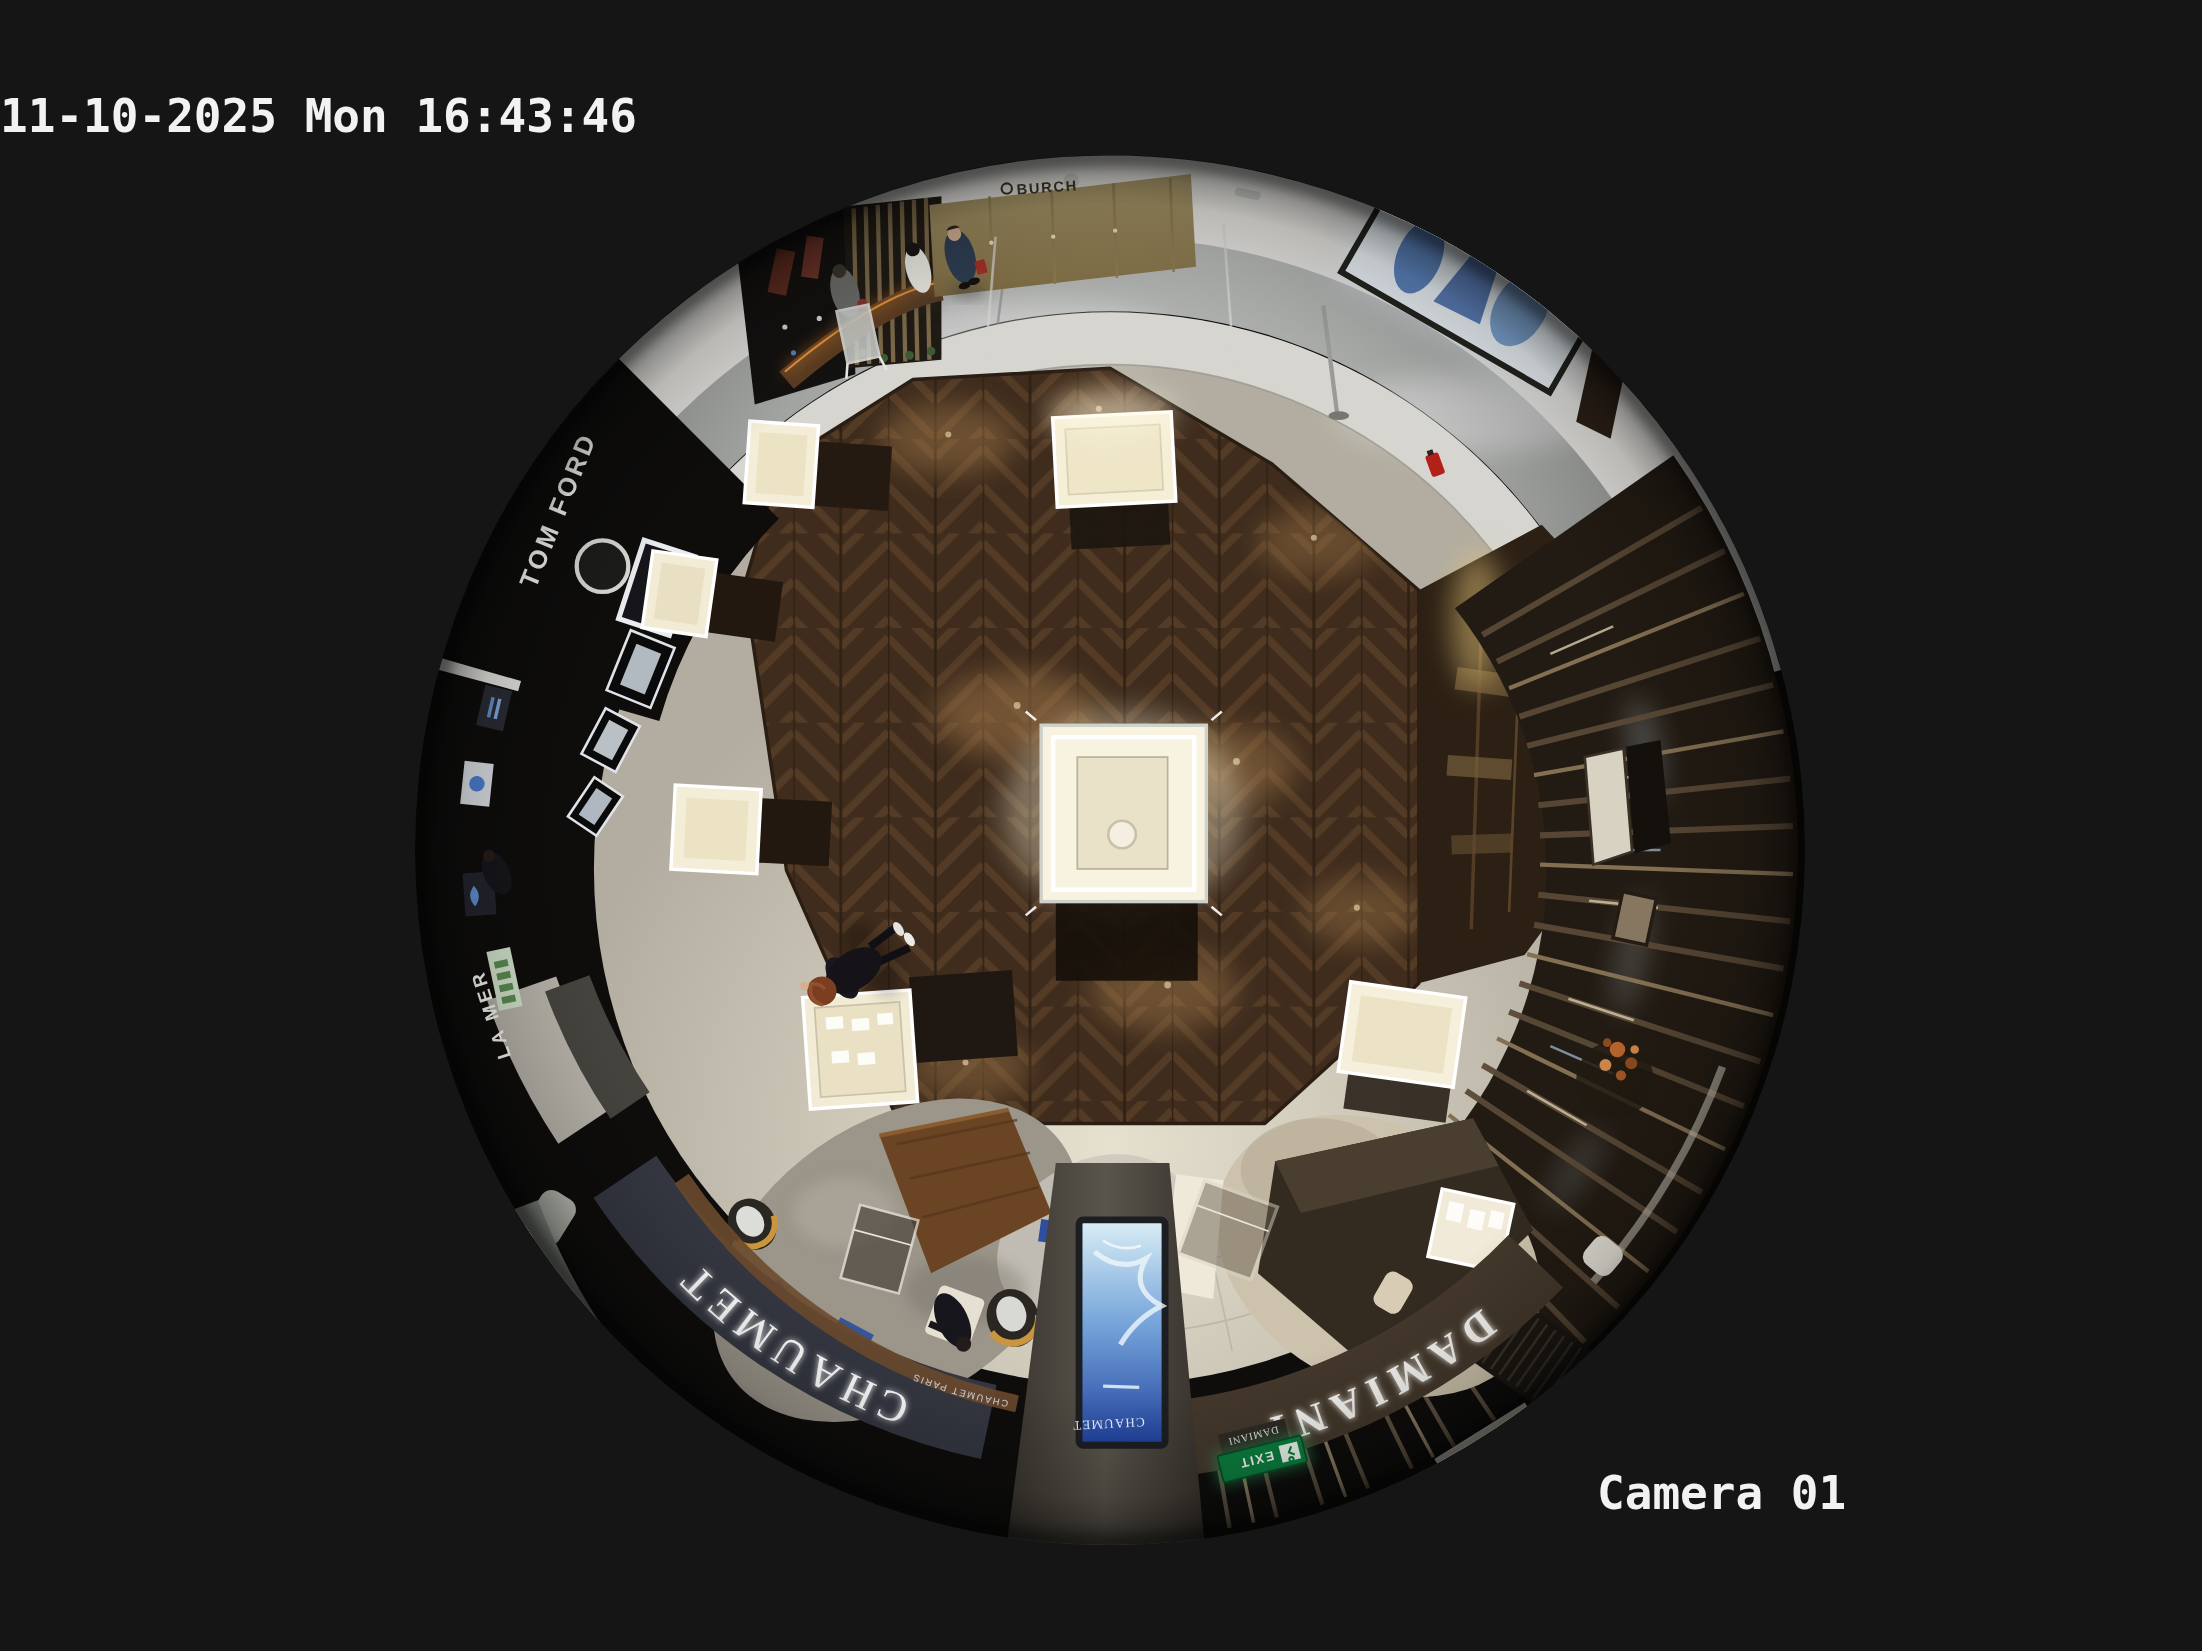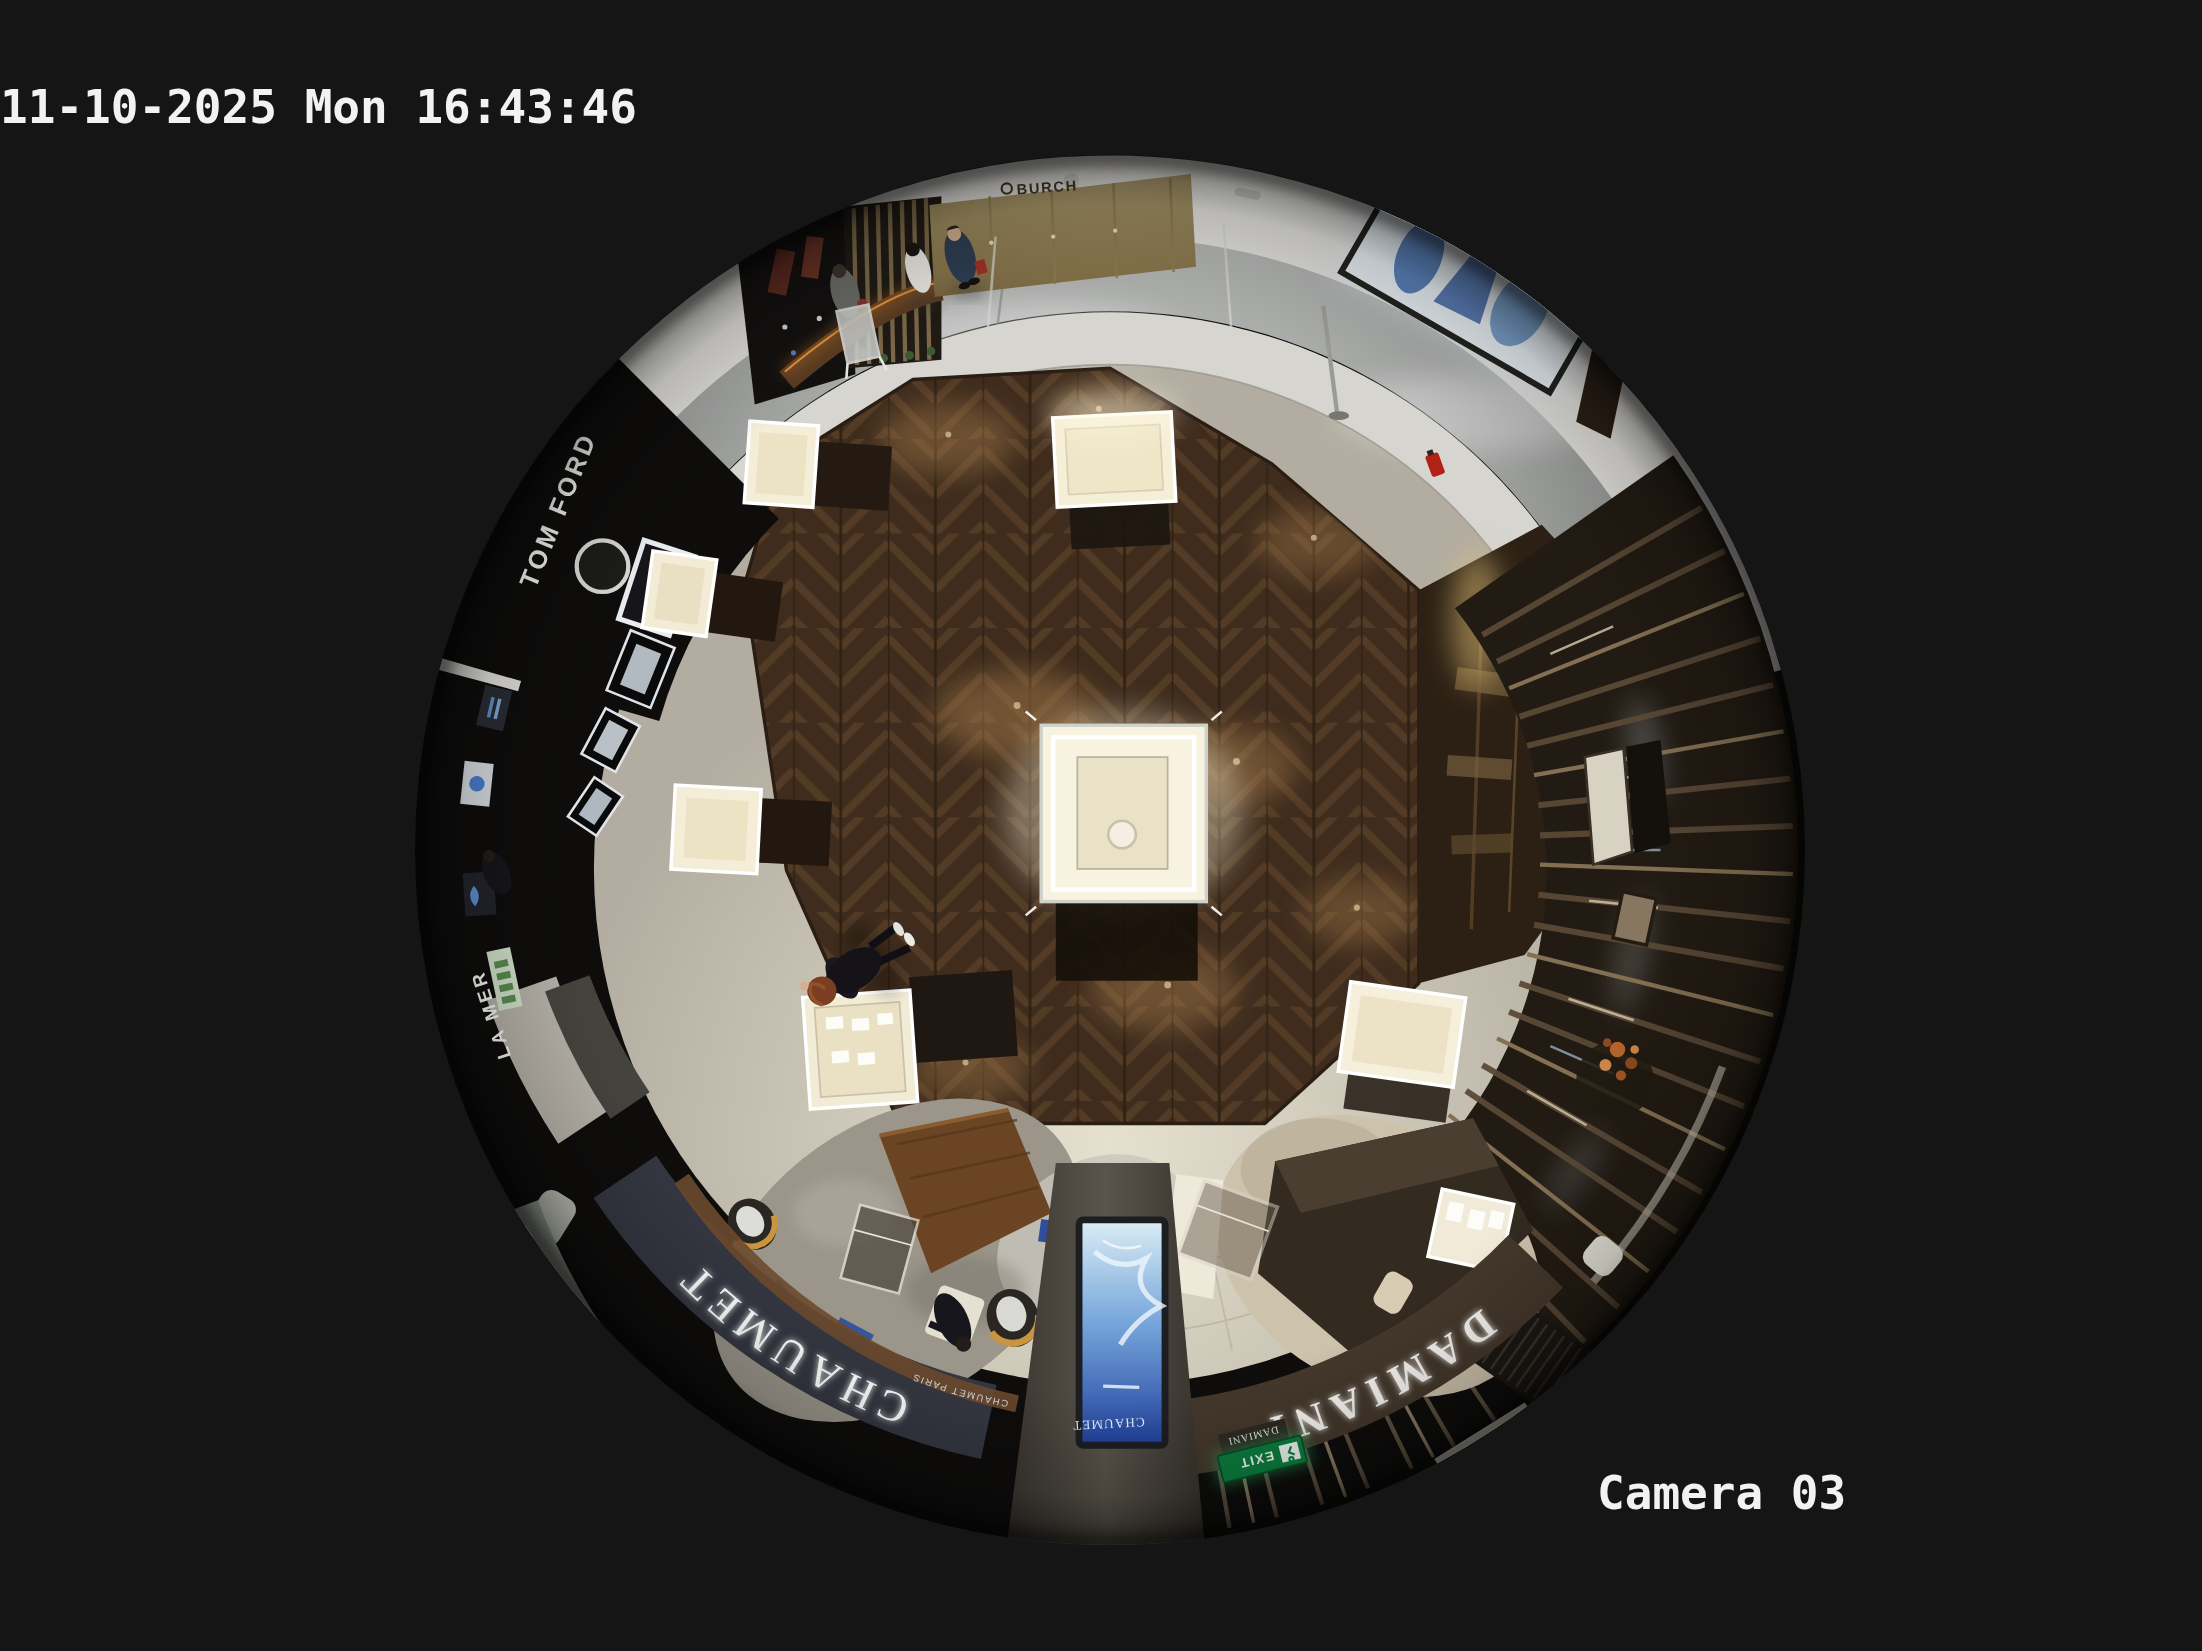--- a/index.html
+++ b/index.html
@@ -1,30 +1,30 @@
 <!DOCTYPE html>
 <html style="font-size:13.8px"><head>
 <meta charset="utf-8">
 <style>
   html,body{margin:0;padding:0;background:#151515;width:2203px;height:1652px;overflow:hidden;}
   #frame{position:relative;width:2203px;height:1652px;background:#151515;font-family:"DejaVu Sans Mono",monospace;}
   .osd{position:absolute;color:#f2f2f2;font-family:"DejaVu Sans Mono",monospace;font-weight:700;font-size:46px;line-height:1;letter-spacing:0;white-space:pre;}
-  #osd-timestamp{left:0px;top:84px;}
+  #osd-timestamp{left:0px;top:93px;}
   #osd-camera{left:1597px;top:1470px;}
   #fisheye{position:absolute;left:415px;top:155px;width:1390px;height:1390px;}
   svg text{font-family:"Liberation Sans",sans-serif;}
   .serifsign{font-family:"Liberation Serif",serif;}
 </style>
 </head>
 <body>
 
 <div id="frame">
 
   <div id="osd-timestamp" class="osd">11-10-2025 Mon 16:43:46</div>
-  <div id="osd-camera" class="osd">Camera 03</div>
+  <div id="osd-camera" class="osd">Camera 01</div>
 
   <div id="fisheye">
   <svg width="1390" height="1390" viewBox="0 0 1616 1616">
     <defs>
       <clipPath id="circ">
             <circle cx="808" cy="808" r="808"></circle>
           </clipPath>
       <clipPath id="woodclip">
         <path d="M424,359 L579,261 L808,248 L996,359 L1167,506 L1167,963 L988,1126 L563,1126 L432,832 L383,500 Z"></path>
       </clipPath>

